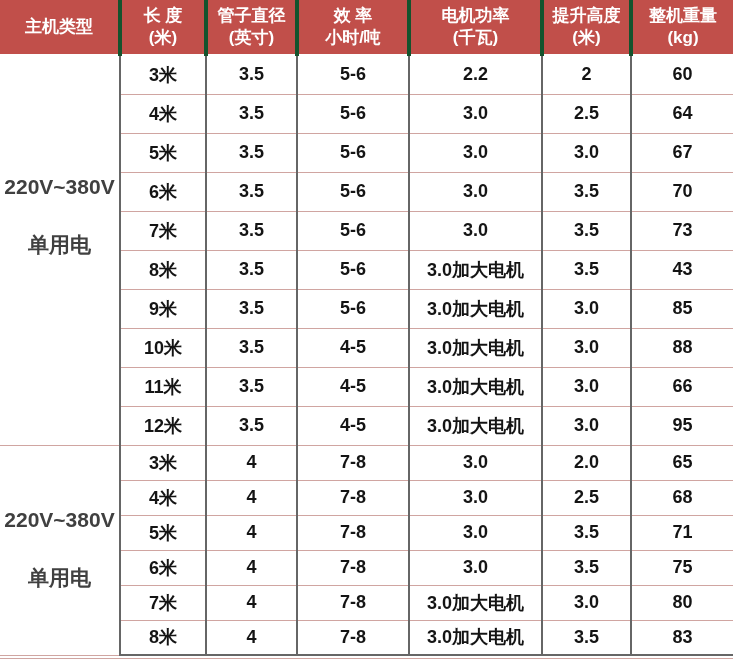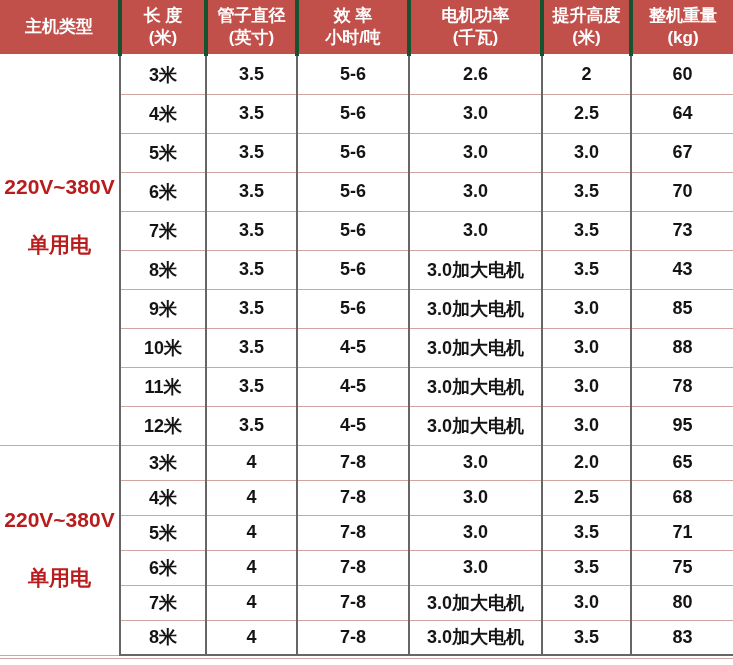--- a/index.html
+++ b/index.html
@@ -45,21 +45,21 @@
     border-left: 2px solid #666666;
     font-size: 18px;
     letter-spacing: 0;
   }
   tbody tr + tr td { border-top: 1px solid #d0a5a1; }
   tr.sec0 { height: 39px; }
   tr.sec1 { height: 35px; }
   tr.last-row td.cell { border-bottom: 2px solid #666666; }
   td.group {
     font-size: 21px;
-    color: #b91c1c;
+    color: #404040;
     border-bottom: 1px solid #d0a5a1;
   }
   td.group div + div { margin-top: 32px; font-size: 21px; }
   td.group.nudge-up { padding-bottom: 66px; }
   .bottom-line {
     width: 733px;
     height: 0;
     border-top: 1px solid #d0a5a1;
     margin-top: 2px;
   }
@@ -111,21 +111,21 @@
     </thead>
     <tbody id="table-body">
         <tr class="sec0">
           <td rowspan="10" class="group nudge-up">
             <div>220V~380V</div>
             <div>单用电</div>
           </td>
           <td class="cell">3米</td>
           <td class="cell">3.5</td>
           <td class="cell">5-6</td>
-          <td class="cell">2.6</td>
+          <td class="cell">2.2</td>
           <td class="cell">2</td>
           <td class="cell">60</td>
         </tr>
         <tr class="sec0">
           <td class="cell">4米</td>
           <td class="cell">3.5</td>
           <td class="cell">5-6</td>
           <td class="cell">3.0</td>
           <td class="cell">2.5</td>
           <td class="cell">64</td>
@@ -177,21 +177,21 @@
           <td class="cell">3.0加大电机</td>
           <td class="cell">3.0</td>
           <td class="cell">88</td>
         </tr>
         <tr class="sec0">
           <td class="cell">11米</td>
           <td class="cell">3.5</td>
           <td class="cell">4-5</td>
           <td class="cell">3.0加大电机</td>
           <td class="cell">3.0</td>
-          <td class="cell">78</td>
+          <td class="cell">66</td>
         </tr>
         <tr class="sec0">
           <td class="cell">12米</td>
           <td class="cell">3.5</td>
           <td class="cell">4-5</td>
           <td class="cell">3.0加大电机</td>
           <td class="cell">3.0</td>
           <td class="cell">95</td>
         </tr>
         <tr class="sec1">

